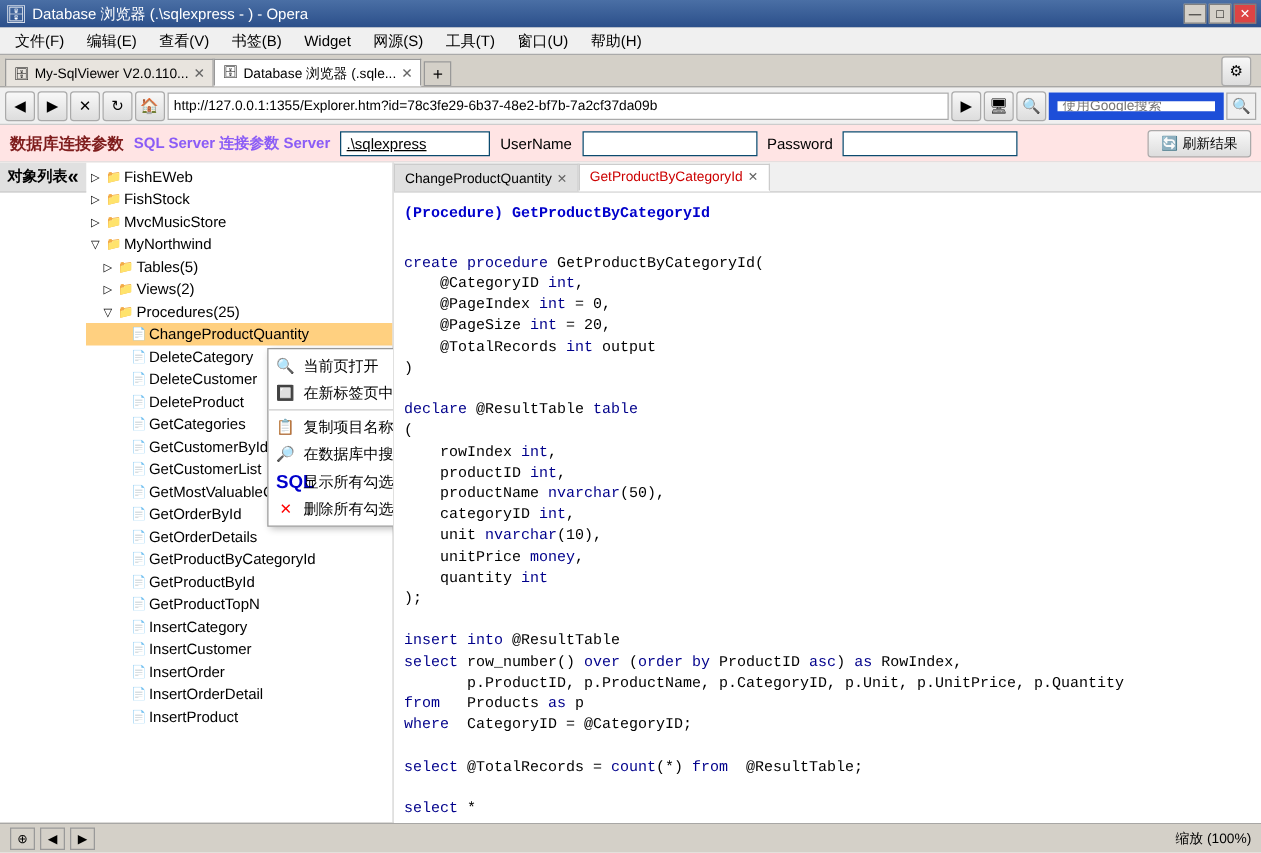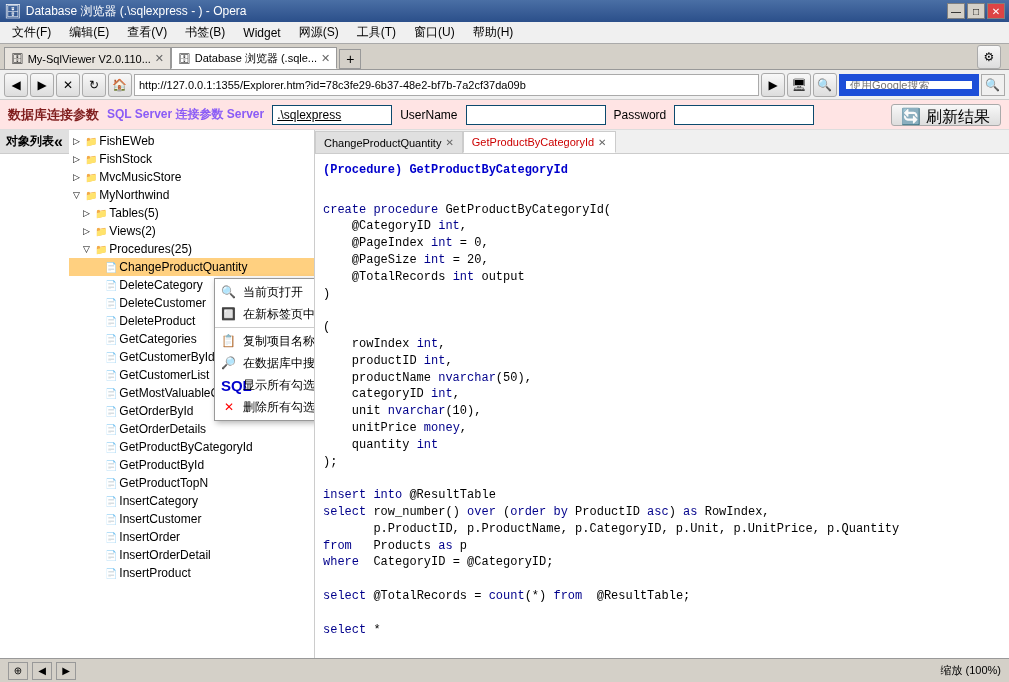--- a/index.html
+++ b/index.html
@@ -28,21 +28,21 @@
       cursor: pointer;
       color: black;
     }
     .title-btn.close { background: #d44; color: white; }
 
     
     .menu-bar {
       background: #f0f0f0;
       height: 22px;
       display: flex;
-      align-items: center;
+      align-items: flex-end;
       padding: 0 4px;
       border-bottom: 1px solid #aaa;
       font-size: 12px;
       gap: 2px;
     }
     .menu-item {
       padding: 2px 8px;
       cursor: pointer;
       height: 20px;
       display: flex; align-items: center;
@@ -155,21 +155,21 @@
       padding: 0 4px;
       font-size: 12px;
       text-decoration: underline;
     }
     .refresh-btn {
       margin-left: auto;
       background: linear-gradient(to bottom, #f8f8f8, #ddd);
       border: 1px solid #aaa;
       border-radius: 3px;
       padding: 2px 10px;
-      font-size: 16px;
+      font-size: 11px;
       cursor: pointer;
       height: 22px;
       text-align: right;
     }
 
     
     .main-layout {
       display: flex;
       height: calc(682px - 22px - 22px - 26px - 30px - 30px - 24px);
     }
@@ -567,20 +567,21 @@
     <div class="code-area">
       <div class="code-title">(Procedure) GetProductByCategoryId</div>
       <br>
       <div class="code-line"><span class="kw">create procedure</span> GetProductByCategoryId(</div>
       <div class="code-line">    @CategoryID <span class="kw">int</span>,</div>
       <div class="code-line">    @PageIndex <span class="kw">int</span> = 0,</div>
       <div class="code-line">    @PageSize <span class="kw">int</span> = 20,</div>
       <div class="code-line">    @TotalRecords <span class="kw">int</span> output</div>
       <div class="code-line">)</div>
       <br>
+      <div class="code-line"><span class="kw">declare</span> @ResultTable <span class="kw">table</span></div>
       <div class="code-line">(</div>
       <div class="code-line">    rowIndex <span class="kw">int</span>,</div>
       <div class="code-line">    productID <span class="kw">int</span>,</div>
       <div class="code-line">    productName <span class="kw">nvarchar</span>(50),</div>
       <div class="code-line">    categoryID <span class="kw">int</span>,</div>
       <div class="code-line">    unit <span class="kw">nvarchar</span>(10),</div>
       <div class="code-line">    unitPrice <span class="kw">money</span>,</div>
       <div class="code-line">    quantity <span class="kw">int</span></div>
       <div class="code-line">);</div>
       <br>

